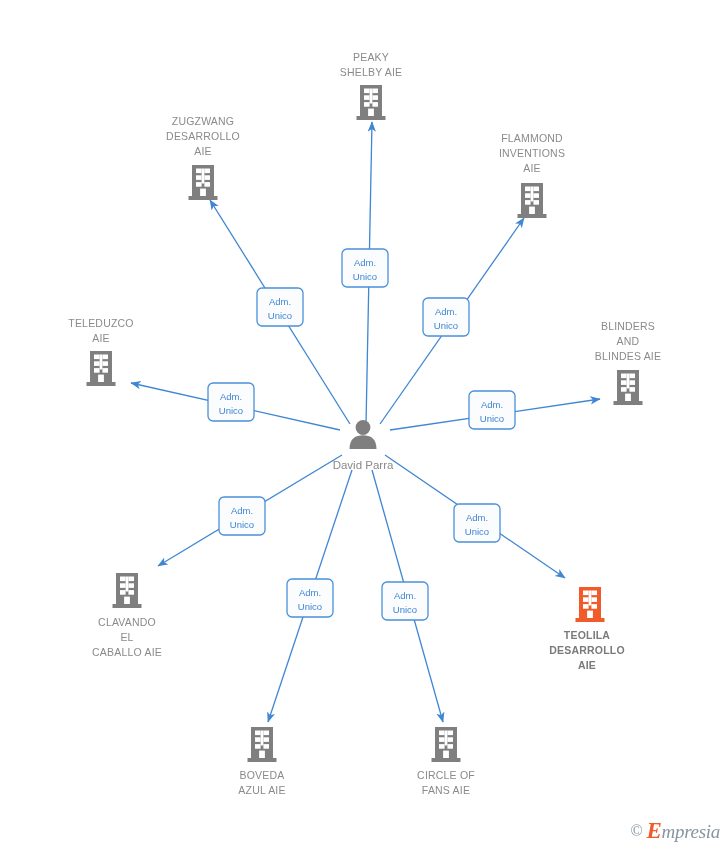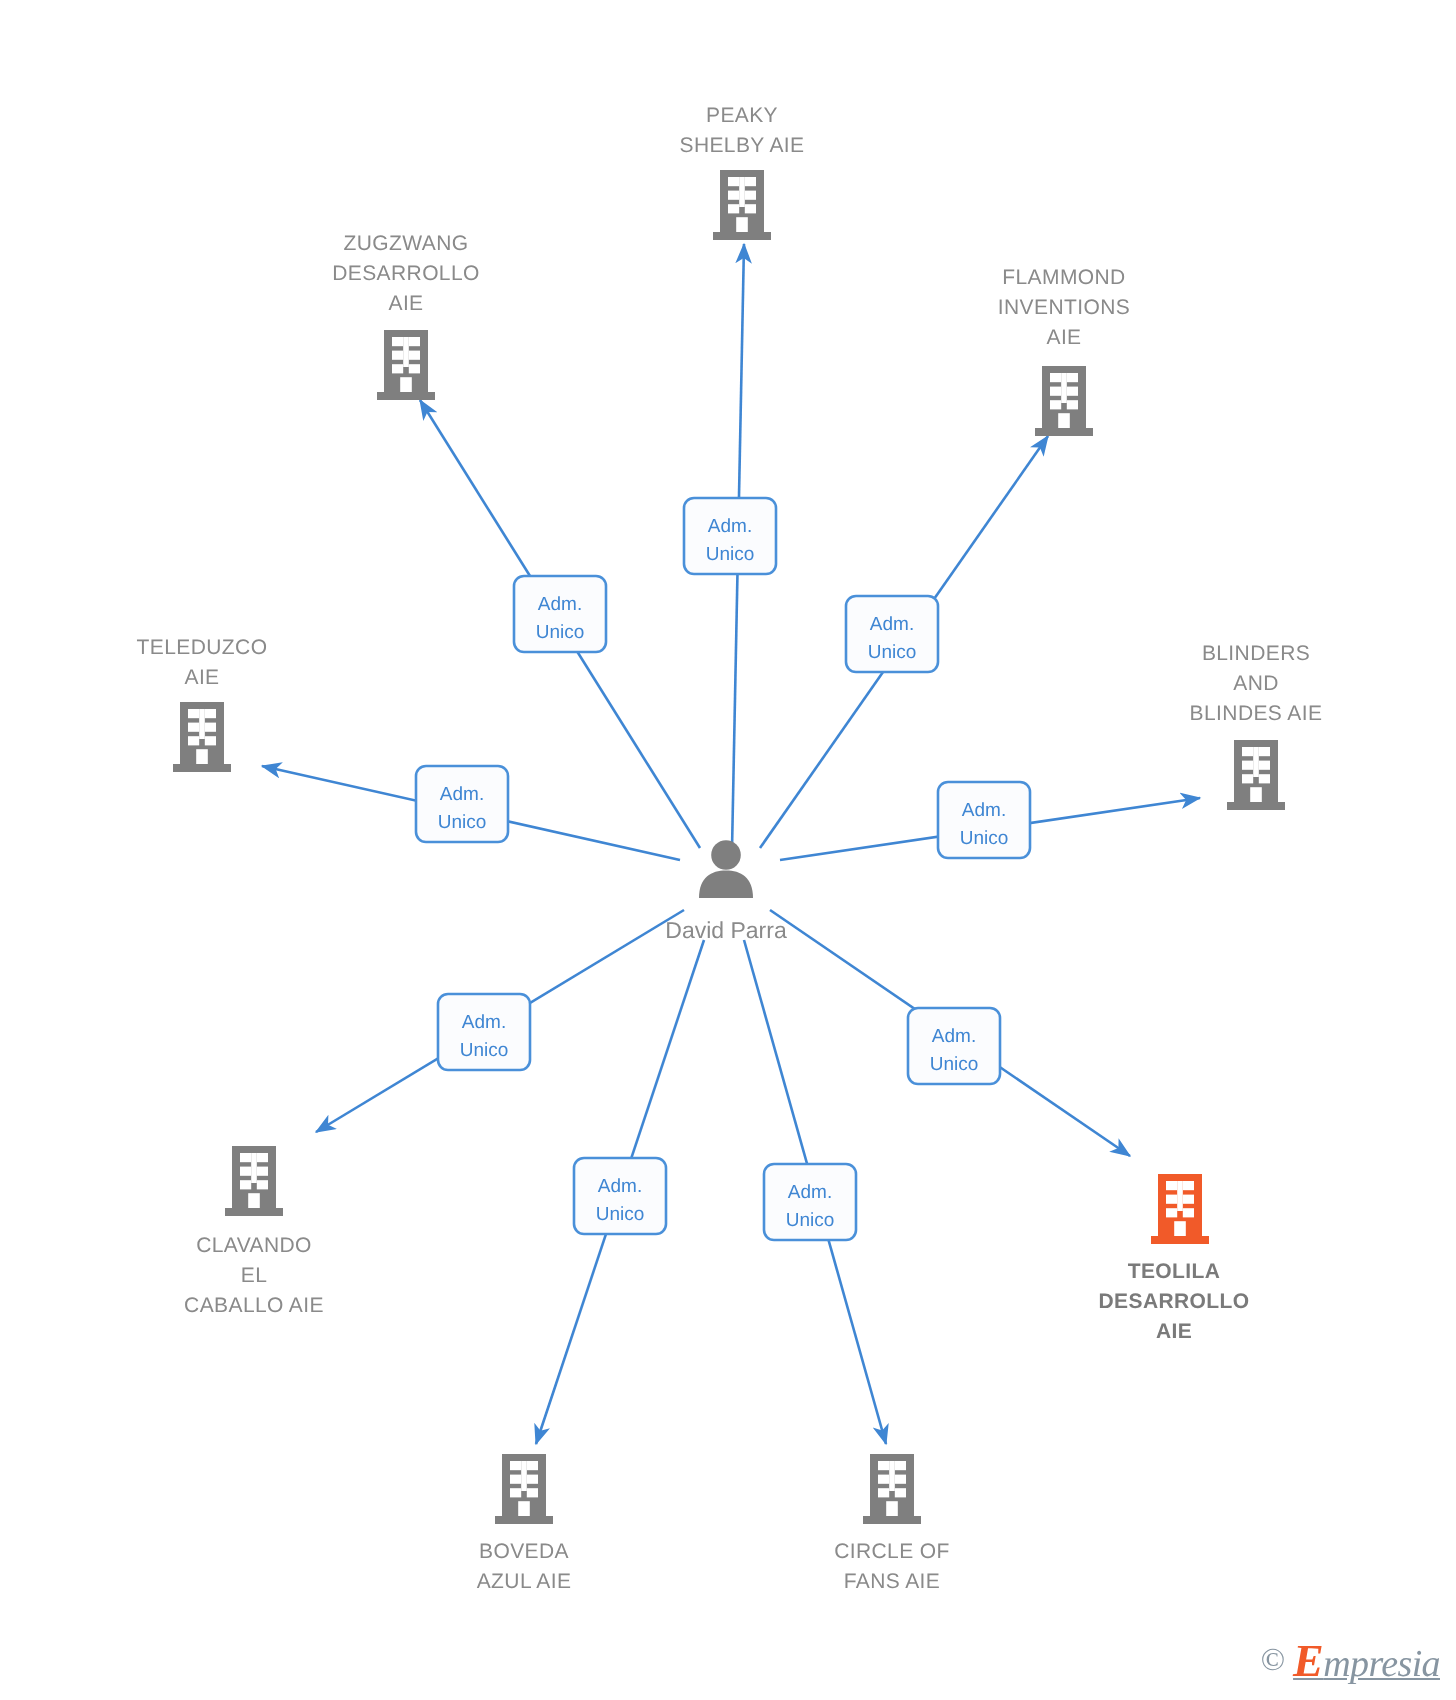--- a/index.html
+++ b/index.html
@@ -68,21 +68,20 @@
     font-size: 16px;
     color: #8795a1;
     font-family: "Liberation Serif", serif;
   }
   .wm-brand {
     font-size: 19px;
     font-family: "Liberation Serif", serif;
     font-style: italic;
     color: #8795a1;
     letter-spacing: -0.3px;
-    text-decoration: underline;
   }
   .wm-brand .wm-e {
     color: #f15a29;
     font-size: 23px;
     font-weight: bold;
   }
 </style>
 </head>
 <body>
 

